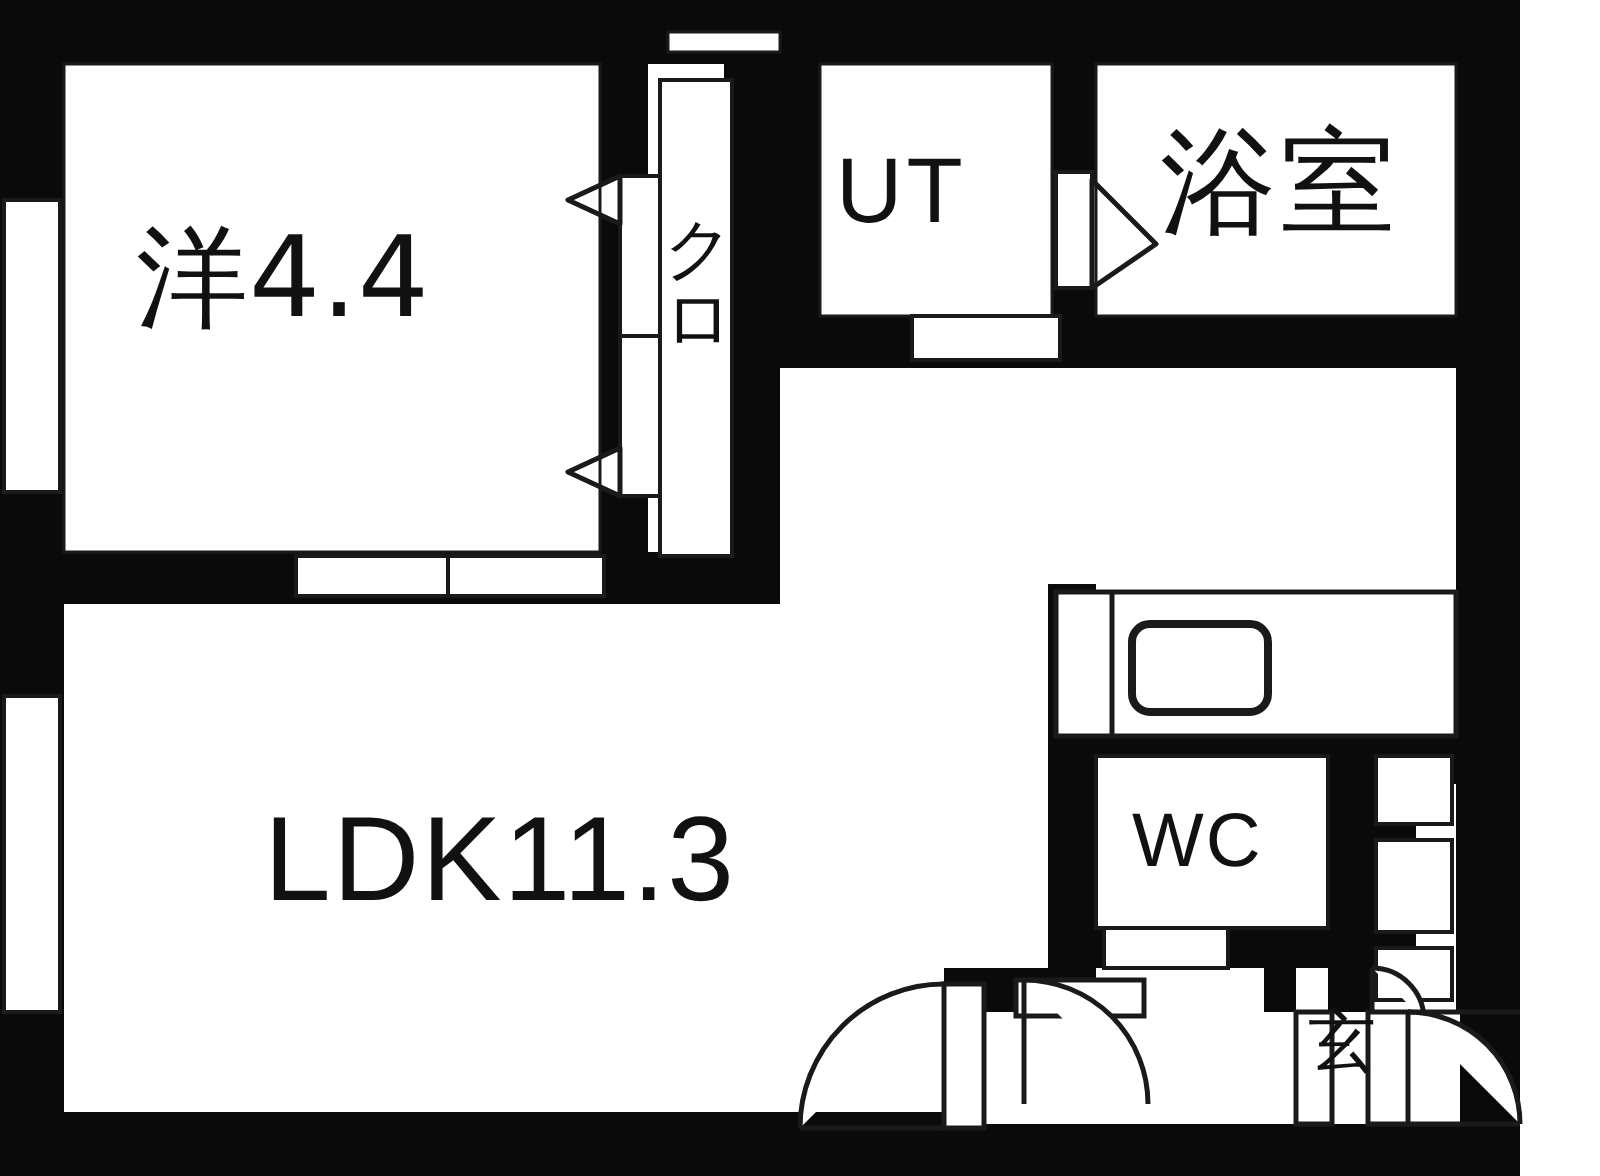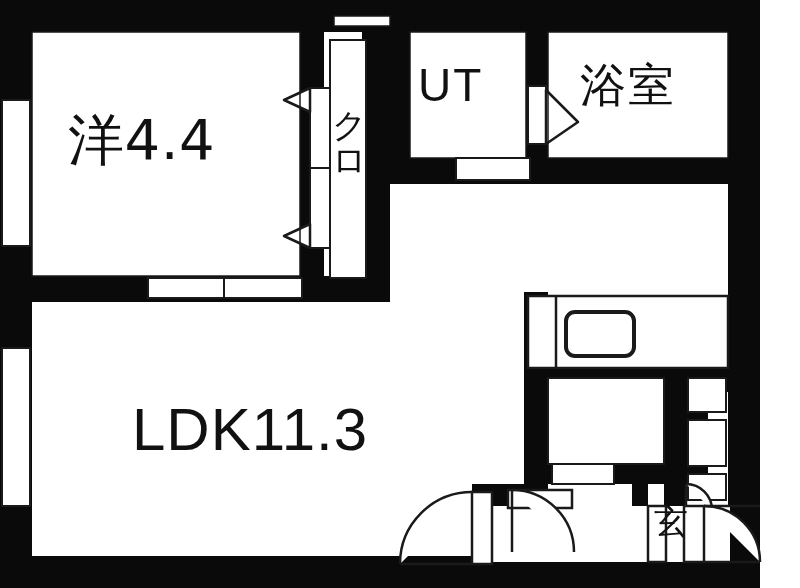--- a/index.html
+++ b/index.html
@@ -39,23 +39,24 @@
   }
   .lbl-ldk {
     font-size: 60px;
     font-family: "Liberation Sans", "DejaVu Sans", sans-serif;
     letter-spacing: 1px;
   }
   .lbl-ut {
     font-size: 46px;
     font-family: "Liberation Sans", "DejaVu Sans", sans-serif;
     letter-spacing: 2px;
+    margin-top: 10px;
   }
   .lbl-yokushitsu {
-    font-size: 46px;
+    font-size: 58px;
     font-family: "DejaVu Sans", "Liberation Sans", sans-serif;
     letter-spacing: 2px;
   }
   .lbl-wc {
     font-size: 38px;
     font-family: "Liberation Sans", "DejaVu Sans", sans-serif;
     letter-spacing: 1px;
   }
   .lbl-kuro {
     font-size: 34px;
@@ -204,20 +205,21 @@
   </svg>
 
   <div class="room-label lbl-yoshitsu" style="left:68px; top:112px;">洋4.4</div>
 
   <div class="room-label lbl-ldk" style="left:132px; top:400px;">LDK11.3</div>
 
   <div class="room-label lbl-ut" style="left:418px; top:62px;">UT</div>
 
   <div class="room-label lbl-yokushitsu" style="left:580px; top:62px;">浴室</div>
 
+  <div class="room-label lbl-wc" style="left:566px; top:402px;">WC</div>
 
   <div class="room-label lbl-kuro" style="left:332px; top:108px; width:34px;">
     <span>ク</span><br>
     <span>ロ</span>
   </div>
 
   <div class="room-label lbl-genkan" style="left:654px; top:504px;">玄</div>
 
 </div>
 

